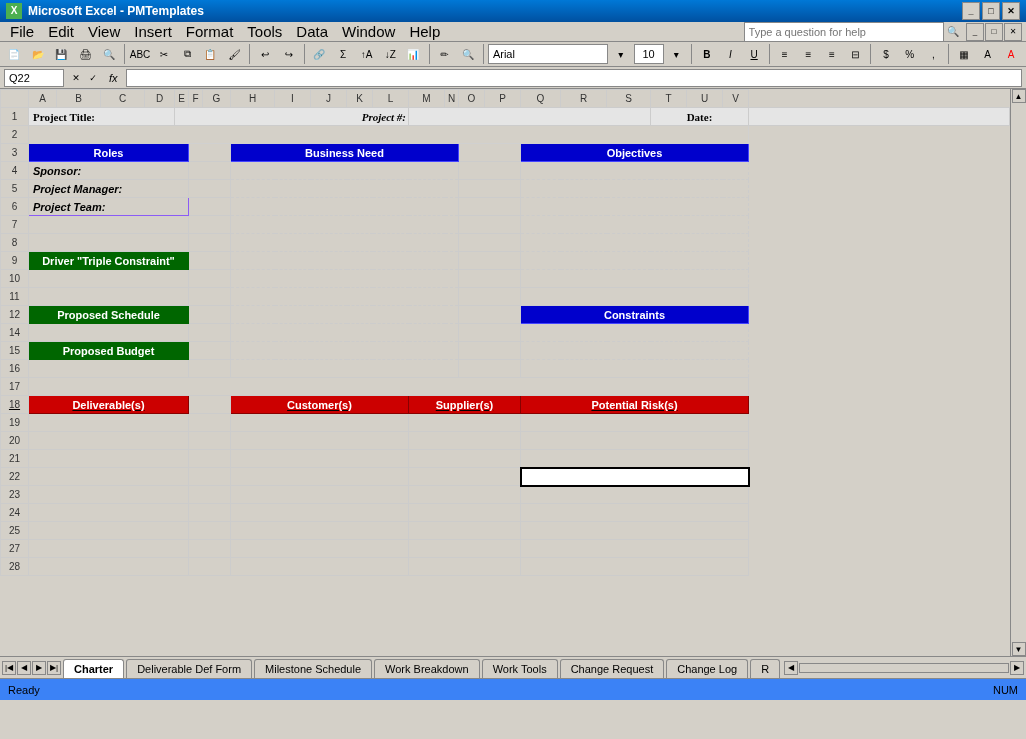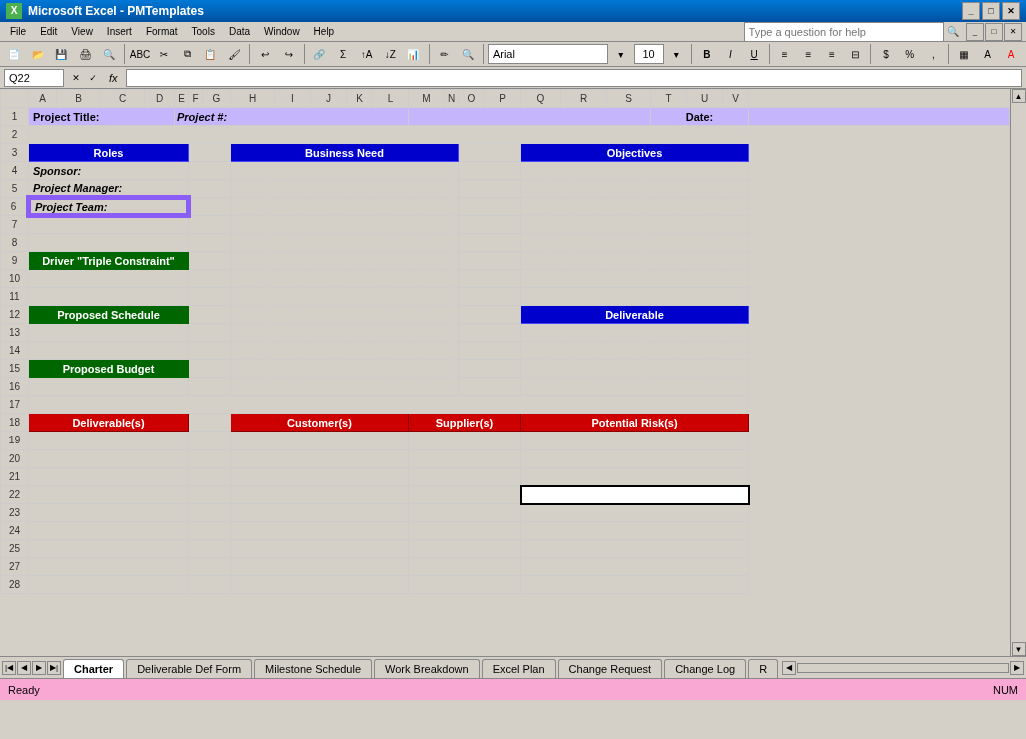--- a/index.html
+++ b/index.html
@@ -26,21 +26,21 @@
     
     .menu-bar {
       background: #d4d0c8;
       height: 20px;
       display: flex;
       align-items: center;
       padding: 0 4px;
       gap: 2px;
       border-bottom: 1px solid #888;
     }
-    .menu-item { padding: 2px 6px; font-size: 10px; cursor: pointer; }
+    .menu-item { padding: 2px 6px; font-size: 15px; cursor: pointer; }
 
     
     .toolbar {
       background: #d4d0c8;
       height: 26px;
       display: flex;
       align-items: center;
       padding: 0 4px;
       gap: 2px;
       border-bottom: 1px solid #888;
@@ -113,21 +113,21 @@
       border-radius: 3px 3px 0 0;
     }
     .sheet-tab.active {
       background: white;
       font-weight: bold;
     }
 
     
     .status-bar {
       height: 22px;
-      background: #f9a8d4;
+      background: #3b82f6;
       display: flex;
       align-items: center;
       justify-content: space-between;
       padding: 0 8px;
       font-size: 11px;
       border-top: 1px solid #888;
     }
     .status-right { display: flex; gap: 8px; }
 
     table.spreadsheet {
@@ -143,21 +143,21 @@
     }
 
     
     .cw-rh { width: 28px; background: #d4d0c8; text-align: center; font-size: 10px; color: #333; border: 1px solid #ccc; }
 
     .ch { background: #d4d0c8 !important; text-align: center; font-size: 10px; color: #333; border: 1px solid #ccc !important; }
 
     .blue-hdr { background: #0000CC; color: white; font-weight: bold; text-align: center; }
     .green-hdr { background: #006600; color: white; font-weight: bold; text-align: center; }
     .red-hdr { background: #CC0000; color: white; font-weight: bold; text-align: center; }
-    .yellow-row { background: #c4b5fd; }
+    .yellow-row { background: #e5e5e5; font-family: Liberation Serif, serif; }
   </style>
 </head>
 <body>
 
 <div class="title-bar">
   <div class="title-bar-left">
     <span class="title-bar-icon">X</span>
     <span>Microsoft Excel - PMTemplates</span>
   </div>
   <div class="title-bar-controls">
@@ -303,21 +303,21 @@
           <td class="ch">V</td>
         </tr>
       </thead>
       <tbody>
 
         <tr style="height:18px;">
           <td class="cw-rh ch">1</td>
           <td colspan="4" class="yellow-row" style="border:1px solid #ccc; padding-left:4px; font-weight:bold; font-size:11px;">
             <span>Project Title:</span>
           </td>
-          <td colspan="8" class="yellow-row" style="border:1px solid #ccc; text-align:left; font-weight:bold; font-style:italic;">
+          <td colspan="8" class="yellow-row" style="border:1px solid #ccc; text-align:right; font-weight:bold; font-style:italic;">
             <span>Project #:</span>
           </td>
           <td colspan="7" class="yellow-row" style="border:1px solid #ccc;"></td>
           <td colspan="3" class="yellow-row" style="border:1px solid #ccc; text-align:center; font-weight:bold;">
             <span>Date:</span>
           </td>
           <td colspan="2" class="yellow-row" style="border:1px solid #ccc;"></td>
         </tr>
 
         <tr style="height:18px;">
@@ -357,21 +357,21 @@
             <span>Project Manager:</span>
           </td>
           <td colspan="2" style="border:1px solid #ccc;"></td>
           <td colspan="7" style="border:1px solid #ccc; border-style: dashed;"></td>
           <td colspan="2" style="border:1px solid #ccc;"></td>
           <td colspan="6" style="border:1px solid #ccc; border-style: dashed;"></td>
         </tr>
 
         <tr style="height:18px;">
           <td class="cw-rh ch">6</td>
-          <td colspan="5" style="border:5px solid #8b5cf6; font-style:italic; font-weight:bold; padding-left:4px;">
+          <td colspan="5" style="border:1px solid #8b5cf6; font-style:italic; font-weight:bold; padding-left:4px;">
             <span>Project Team:</span>
           </td>
           <td colspan="2" style="border:1px solid #ccc;"></td>
           <td colspan="7" style="border:1px solid #ccc; border-style: dashed;"></td>
           <td colspan="2" style="border:1px solid #ccc;"></td>
           <td colspan="6" style="border:1px solid #ccc; border-style: dashed;"></td>
         </tr>
 
         <tr style="height:18px;">
           <td class="cw-rh ch">7</td>
@@ -422,32 +422,24 @@
 
         <tr style="height:18px;">
           <td class="cw-rh ch">12</td>
           <td colspan="5" class="green-hdr" style="border:1px solid #006600;">
             <span>Proposed Schedule</span>
           </td>
           <td colspan="2" style="border:1px solid #ccc;"></td>
           <td colspan="7" style="border:1px solid #ccc; border-style: dashed;"></td>
           <td colspan="2" style="border:1px solid #ccc;"></td>
           <td colspan="6" class="blue-hdr" style="border:1px solid #4444ff;">
-            <span>Deliverable</span>
-          </td>
-        </tr>
-
-        <tr style="height:18px;">
-          <td class="cw-rh ch">13</td>
-          <td colspan="5" style="border:1px solid #ccc;"></td>
-          <td colspan="2" style="border:1px solid #ccc;"></td>
-          <td colspan="7" style="border:1px solid #ccc; border-style: dashed;"></td>
-          <td colspan="2" style="border:1px solid #ccc;"></td>
-          <td colspan="6" style="border:1px solid #ccc; border-style: dashed;"></td>
-        </tr>
+            <span>Constraints</span>
+          </td>
+        </tr>
+
 
         <tr style="height:18px;">
           <td class="cw-rh ch">14</td>
           <td colspan="5" style="border:1px solid #ccc;"></td>
           <td colspan="2" style="border:1px solid #ccc;"></td>
           <td colspan="7" style="border:1px solid #ccc; border-style: dashed;"></td>
           <td colspan="2" style="border:1px solid #ccc;"></td>
           <td colspan="6" style="border:1px solid #ccc; border-style: dashed;"></td>
         </tr>
 
@@ -469,38 +461,38 @@
           <td colspan="7" style="border:1px solid #ccc; border-style: dashed;"></td>
           <td colspan="2" style="border:1px solid #ccc;"></td>
           <td colspan="6" style="border:1px solid #ccc; border-style: dashed;"></td>
         </tr>
 
         <tr style="height:18px;">
           <td class="cw-rh ch">17</td>
           <td colspan="22" style="border:1px solid #ccc;"></td>
         </tr>
 
-        <tr style="height:16px;">
+        <tr style="height:16px;text-decoration:underline;">
           <td class="cw-rh ch">18</td>
           <td colspan="5" class="red-hdr" style="border:1px solid #880000;text-align:center;">
             <span>Deliverable(s)</span>
           </td>
           <td colspan="2" style="border:1px solid #ccc;"></td>
           <td colspan="5" class="red-hdr" style="border:1px solid #880000;">
             <span>Customer(s)</span>
           </td>
           <td colspan="4" class="red-hdr" style="border:1px solid #880000;">
             <span>Supplier(s)</span>
           </td>
           <td colspan="6" class="red-hdr" style="border:1px solid #880000;">
             <span>Potential Risk(s)</span>
           </td>
         </tr>
 
-        <tr style="height:18px;font-family:Liberation Mono, monospace;">
+        <tr style="height:18px;">
           <td class="cw-rh ch">19</td>
           <td colspan="5" style="border:1px solid #ccc;"></td>
           <td colspan="2" style="border:1px solid #ccc;"></td>
           <td colspan="5" style="border:1px solid #ccc;"></td>
           <td colspan="4" style="border:1px solid #ccc;"></td>
           <td colspan="6" style="border:1px solid #ccc;"></td>
         </tr>
         <tr style="height:18px;">
           <td class="cw-rh ch">20</td>
           <td colspan="5" style="border:1px solid #ccc;"></td>
@@ -585,21 +577,21 @@
     <div style="width:14px;height:14px;border:1px solid #888;background:#d4d0c8;display:flex;align-items:center;justify-content:center;font-size:8px;cursor:pointer;">◀</div>
     <div style="width:14px;height:14px;border:1px solid #888;background:#d4d0c8;display:flex;align-items:center;justify-content:center;font-size:8px;cursor:pointer;">▶</div>
     <div style="width:14px;height:14px;border:1px solid #888;background:#d4d0c8;display:flex;align-items:center;justify-content:center;font-size:8px;cursor:pointer;">▶|</div>
   </div>
 
   <div style="display:flex; align-items:flex-end;">
     <div class="sheet-tab active">Charter</div>
     <div class="sheet-tab">Deliverable Def Form</div>
     <div class="sheet-tab">Milestone Schedule</div>
     <div class="sheet-tab">Work Breakdown</div>
-    <div class="sheet-tab">Excel Plan</div>
+    <div class="sheet-tab">Work Tools</div>
     <div class="sheet-tab">Change Request</div>
     <div class="sheet-tab">Change Log</div>
     <div class="sheet-tab">R</div>
   </div>
 
   <div style="flex:1; display:flex; align-items:center; padding:0 2px;">
     <div style="width:14px;height:14px;border:1px solid #888;background:#d4d0c8;display:flex;align-items:center;justify-content:center;font-size:8px;cursor:pointer;">◀</div>
     <div style="flex:1; height:10px; background:#d4d0c8; border:1px solid #888; margin:0 1px;"></div>
     <div style="width:14px;height:14px;border:1px solid #888;background:#d4d0c8;display:flex;align-items:center;justify-content:center;font-size:8px;cursor:pointer;">▶</div>
   </div>

